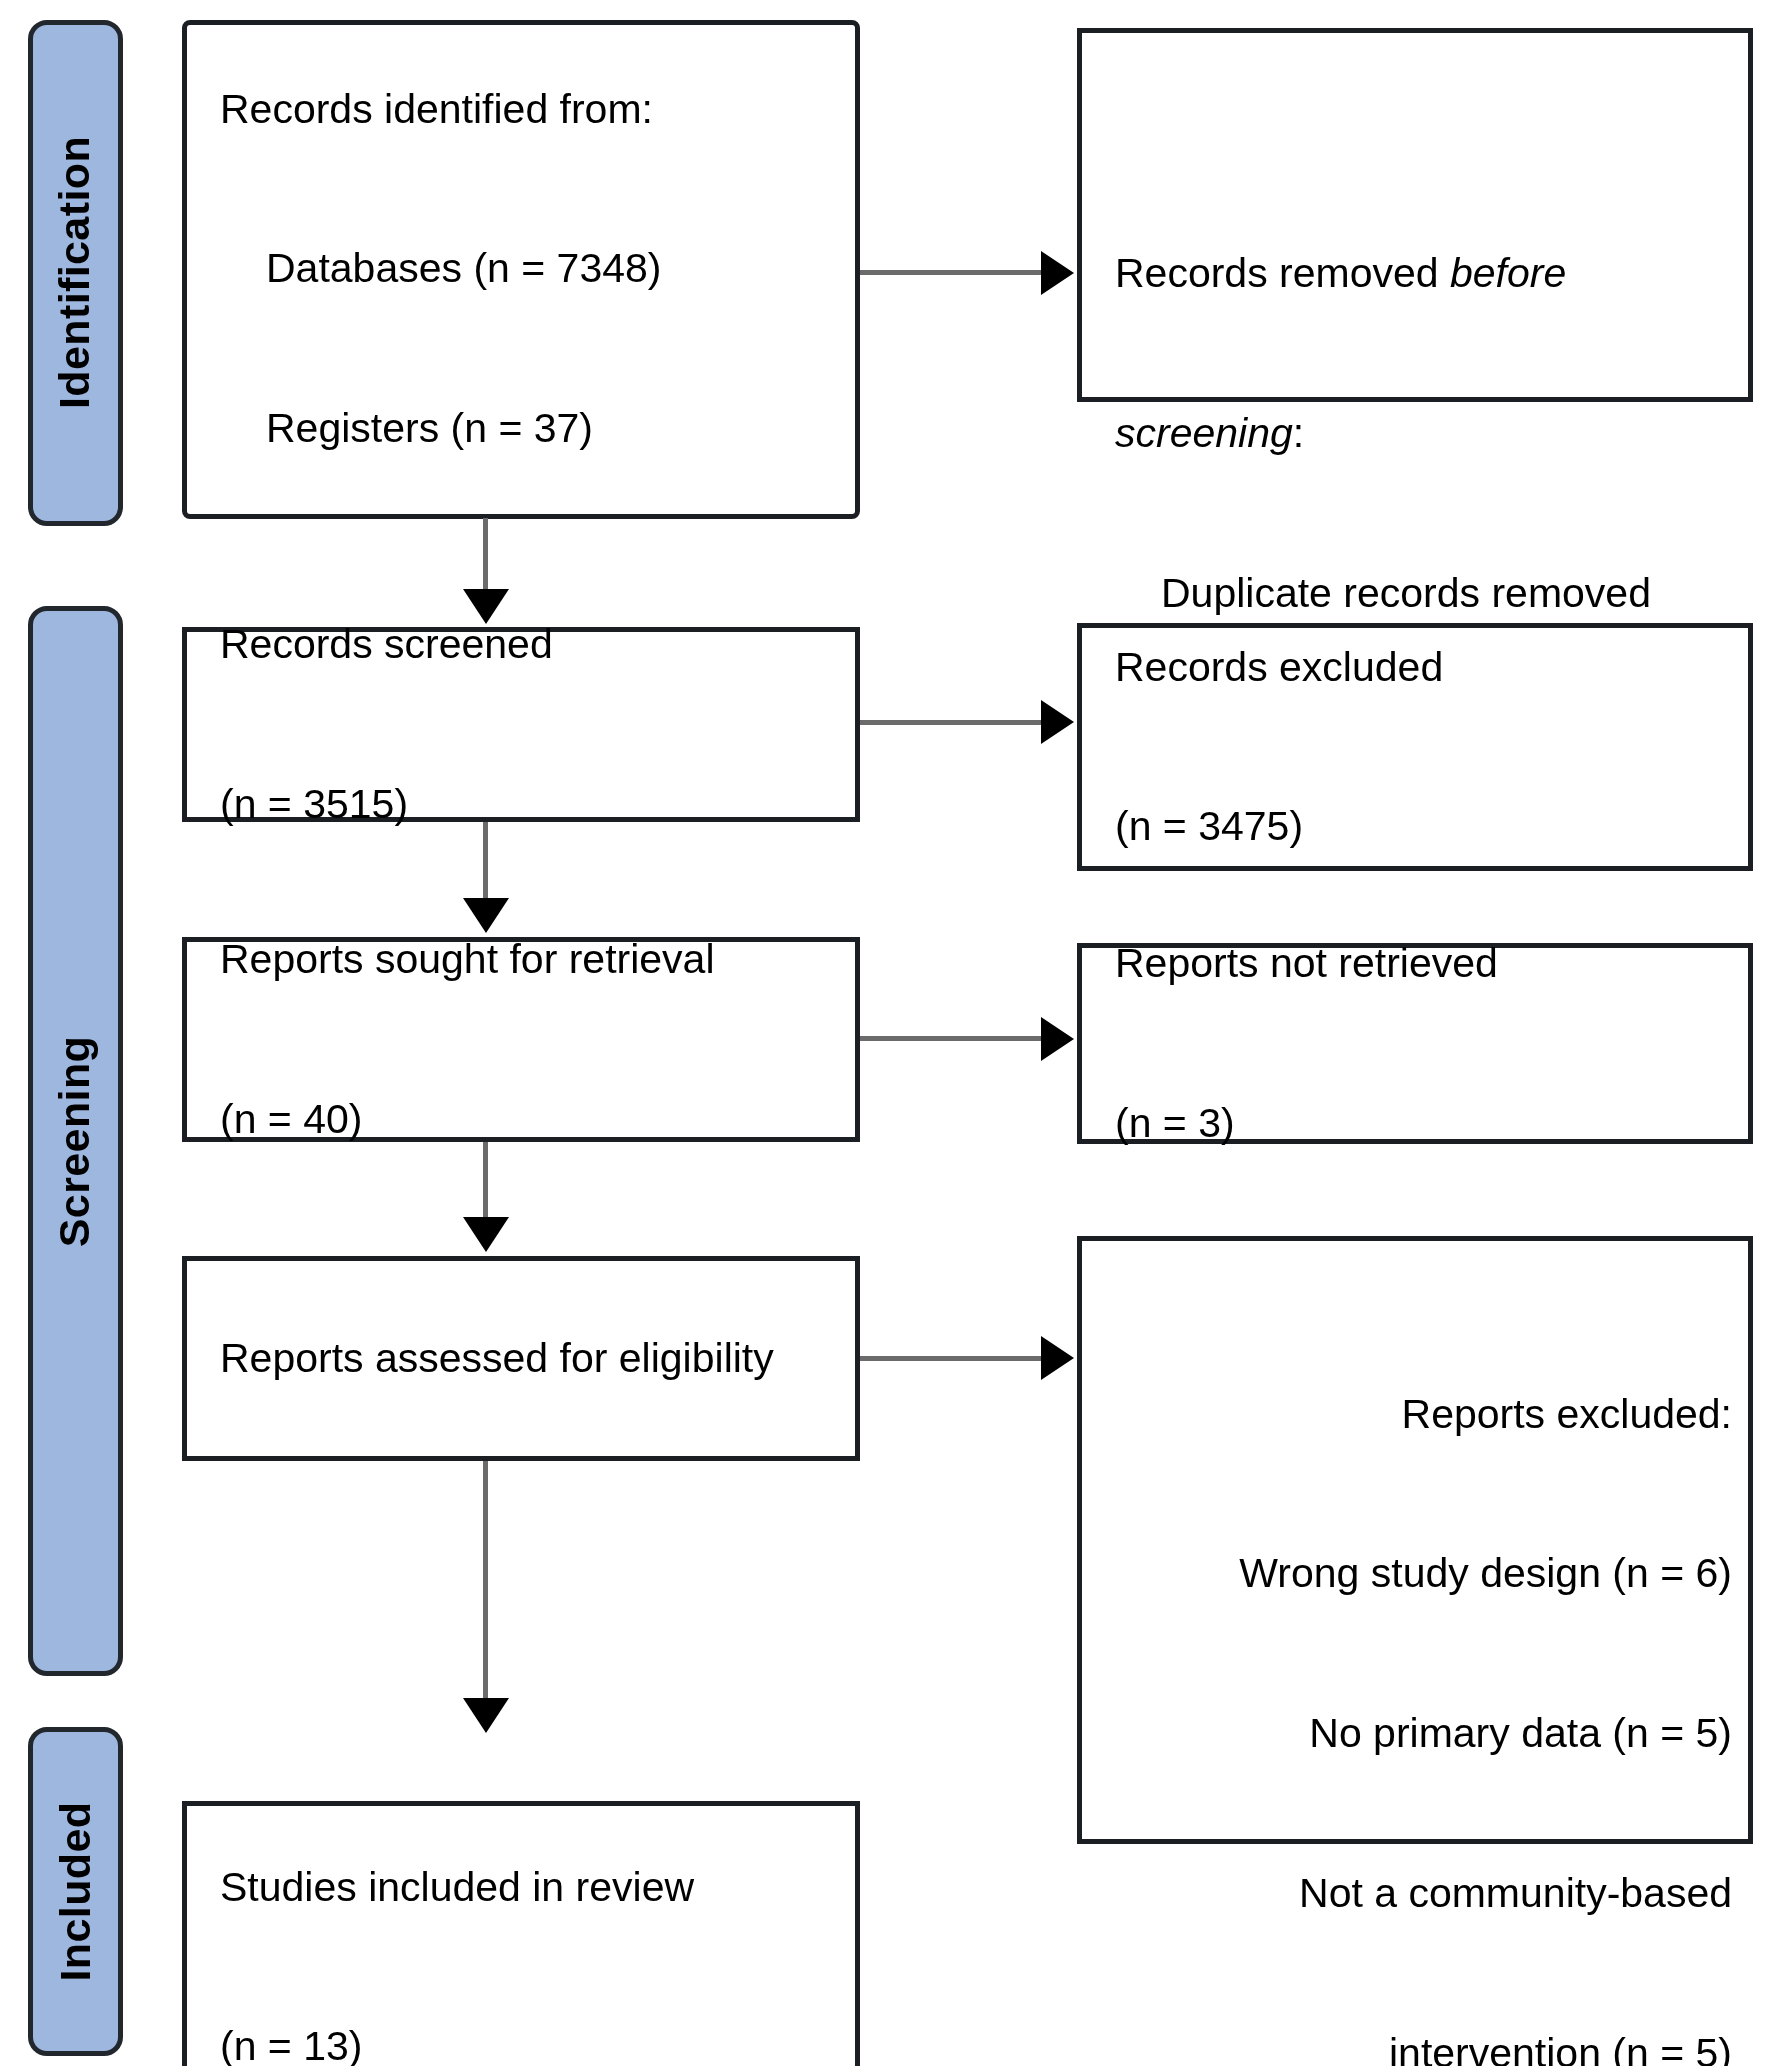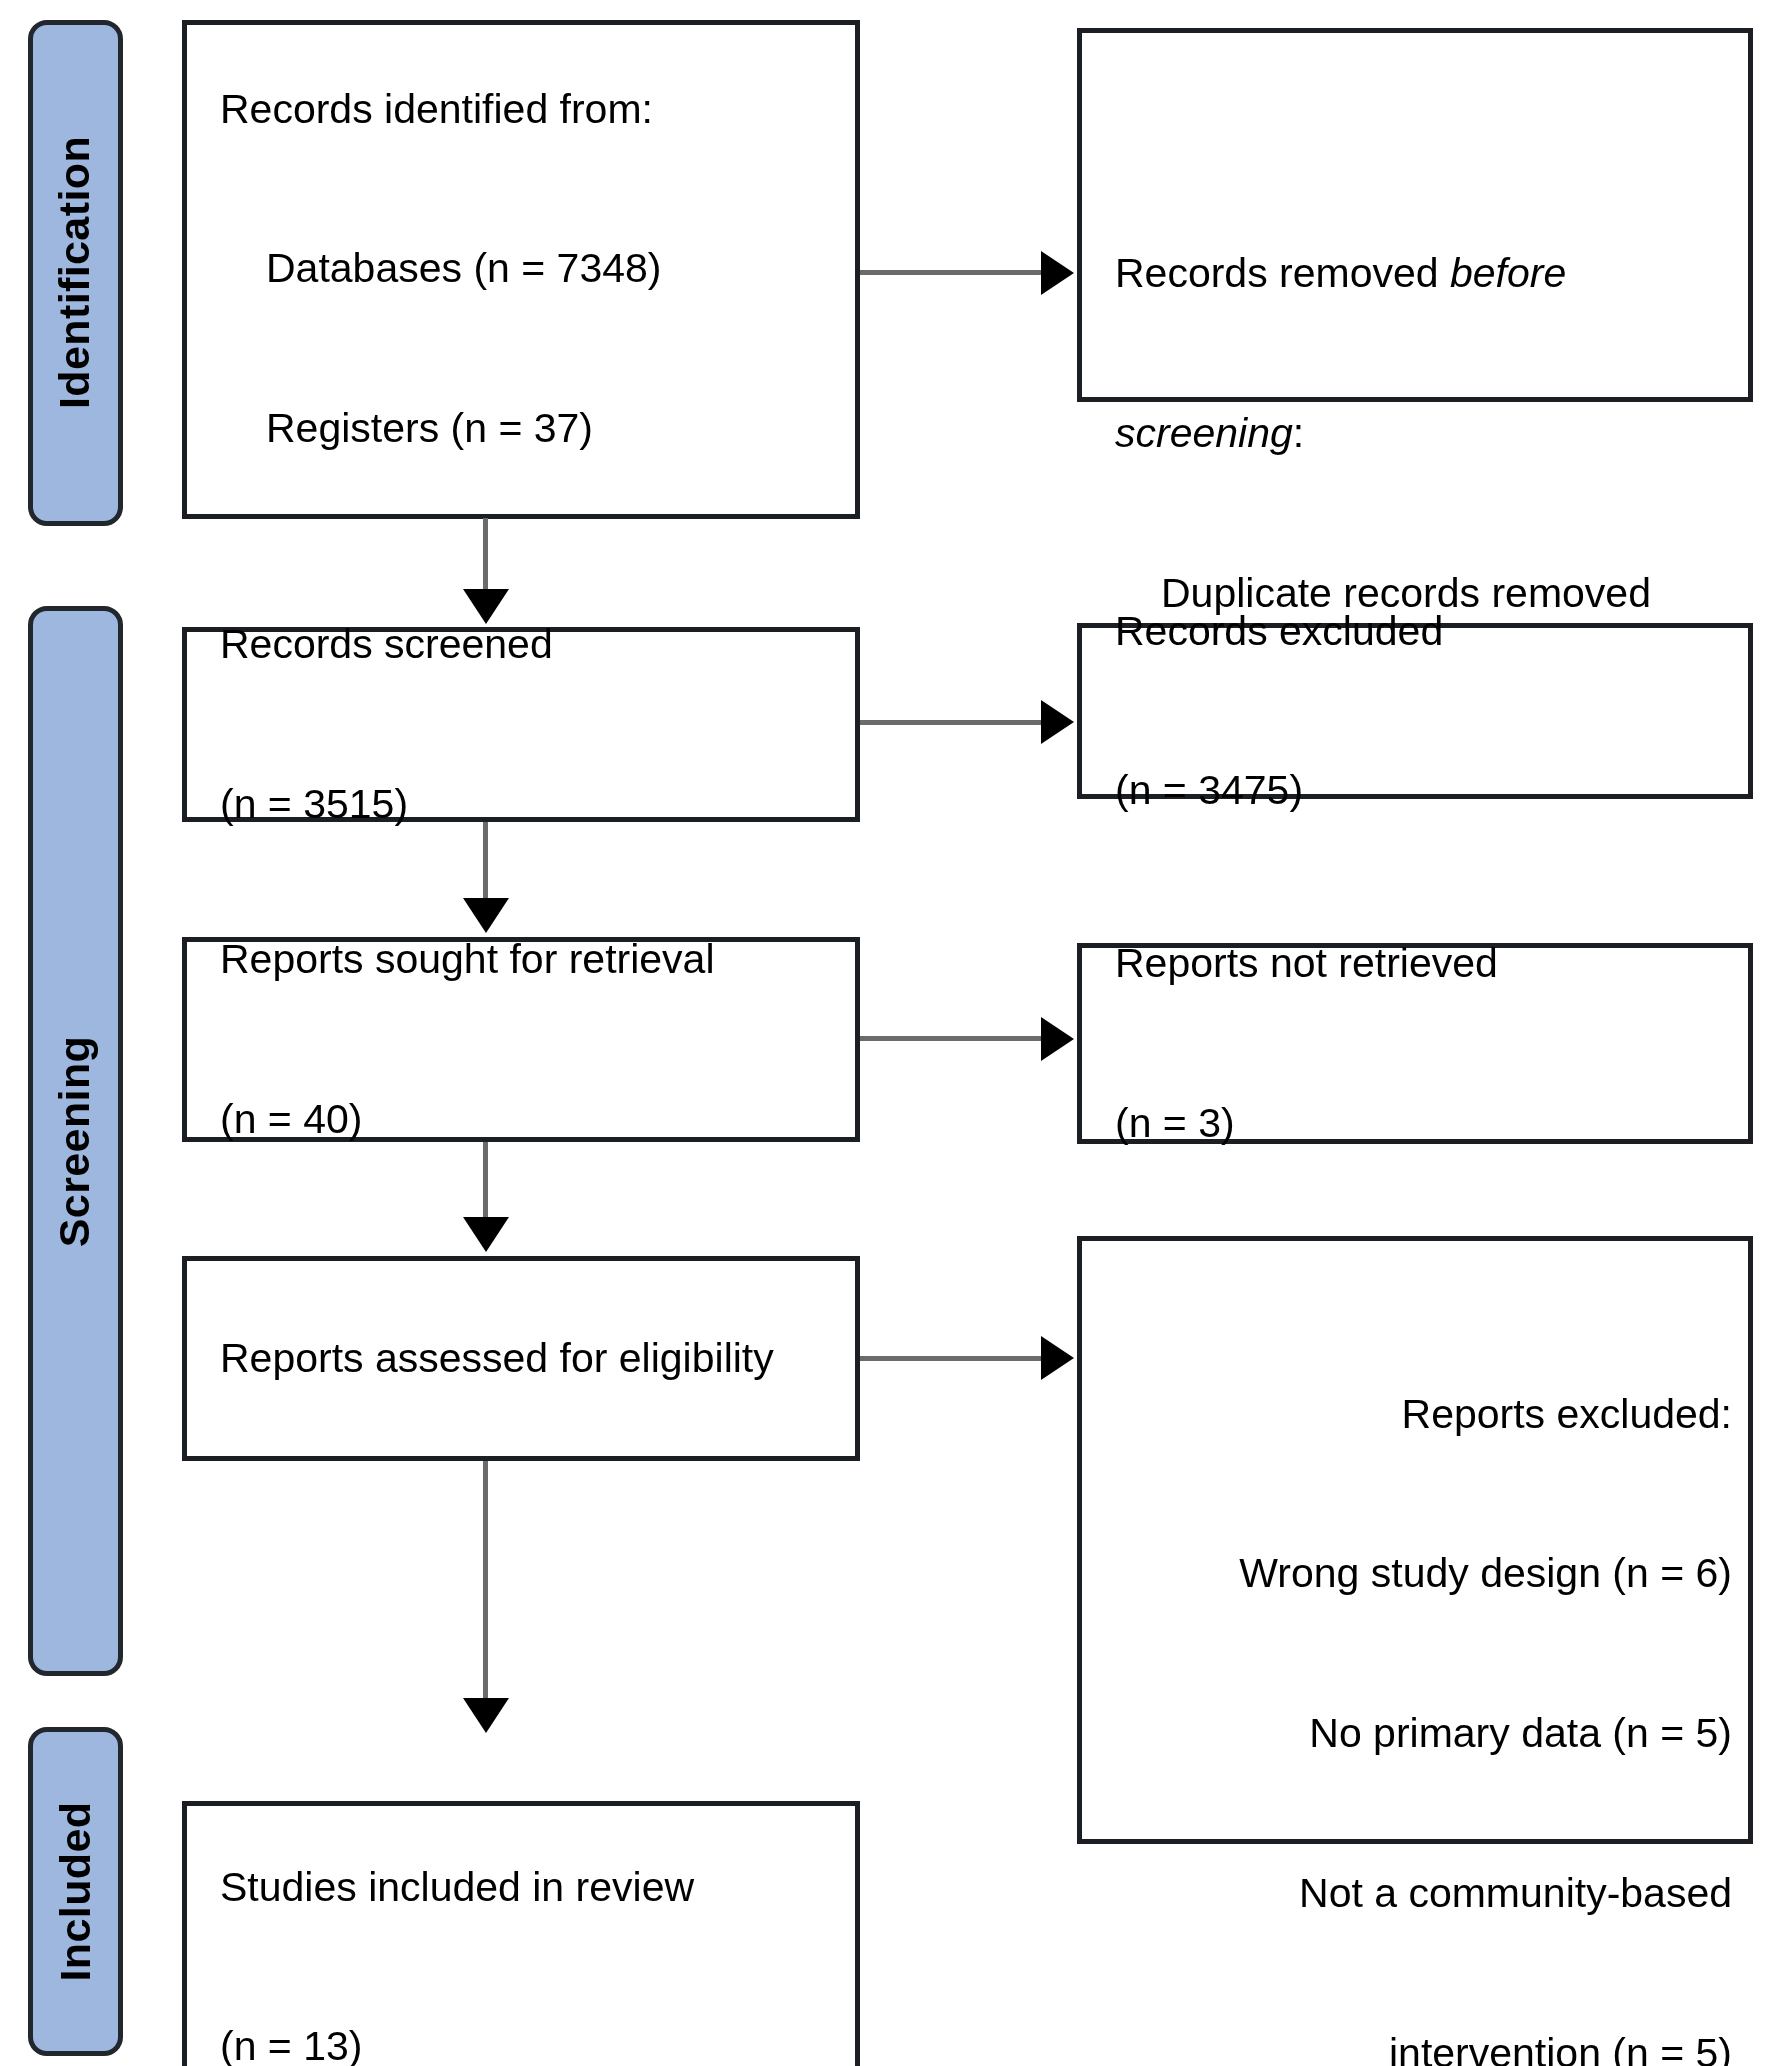--- a/index.html
+++ b/index.html
@@ -105,21 +105,21 @@
   </div>
 
   <div class="stage-tab" style="top:606px; height:1070px;">
     <span class="stage-label">Screening</span>
   </div>
 
   <div class="stage-tab" style="top:1727px; height:329px;">
     <span class="stage-label">Included</span>
   </div>
 
-  <div class="flow-box" style="left:182px; top:19.5px; width:678px; height:499px;">
+  <div class="flow-box" style="left:182px; top:19.5px; width:678px; height:499px;border-radius:8px;">
     <div class="box-text mid">
       <div>Records identified from:</div>
       <div class="indent1">Databases (n = 7348)</div>
       <div class="indent1">Registers (n = 37)</div>
     </div>
   </div>
 
   <div class="conn-line-h" style="left:860px; top:270px; width:182px;"></div>
   <div class="arrow-right" style="left:1041px; top:251px;"></div>
 
@@ -138,21 +138,21 @@
   <div class="flow-box" style="left:182px; top:627px; width:678px; height:195px;">
     <div class="box-text mid">
       <div>Records screened</div>
       <div>(n = 3515)</div>
     </div>
   </div>
 
   <div class="conn-line-h" style="left:860px; top:720px; width:182px;"></div>
   <div class="arrow-right" style="left:1041px; top:700px;"></div>
 
-  <div class="flow-box" style="left:1077px; top:623px; width:676px; height:176px;padding-left:21px;">
+  <div class="flow-box" style="left:1077px; top:623px; width:676px; height:248px;padding-left:21px;">
     <div class="box-text mid">
       <div>Records excluded</div>
       <div>(n = 3475)</div>
     </div>
   </div>
 
   <div class="conn-line-v" style="left:483px; top:822px; width:5px; height:85px;"></div>
   <div class="arrow-down" style="left:463px; top:898px;"></div>
 
   <div class="flow-box" style="left:182px; top:937px; width:678px; height:205px;">

